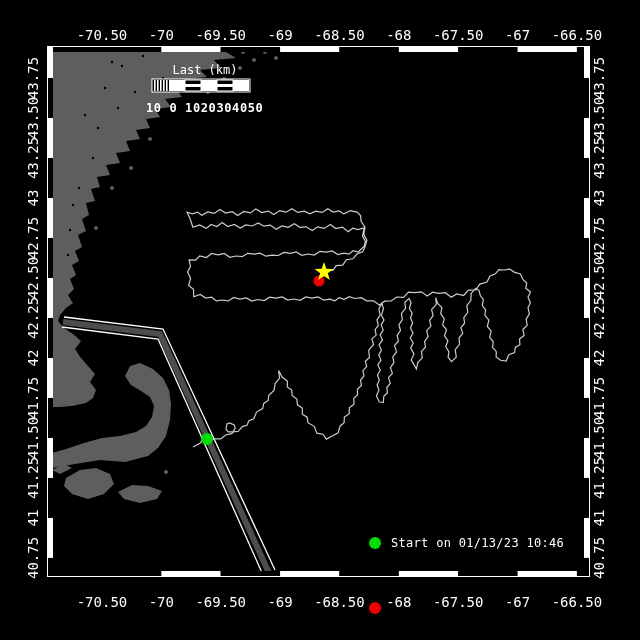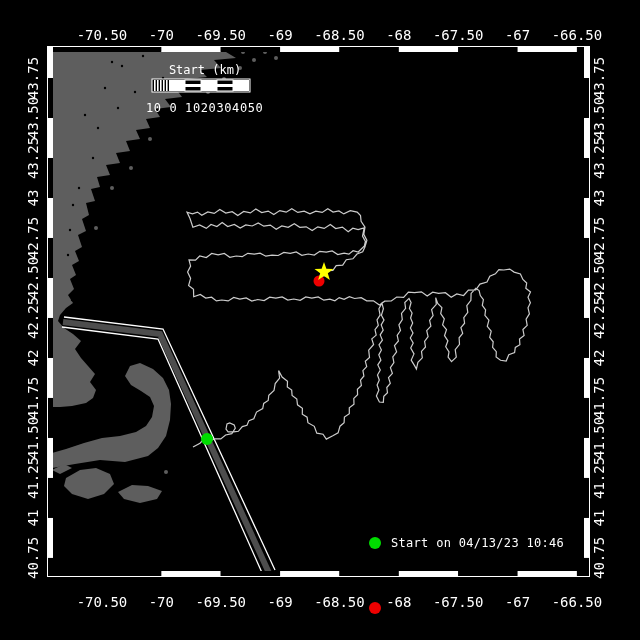--- a/index.html
+++ b/index.html
@@ -1,21 +1,21 @@
 <!DOCTYPE html>
 <html><head>
 <meta charset="utf-8">
 <style>
   html,body{margin:0;padding:0;background:#000;}
   .stage{position:relative;width:628px;height:640px;background:#000;overflow:hidden;
          font-family:"DejaVu Sans Mono","Liberation Mono",monospace;}
   #map-svg{position:absolute;left:0;top:0;}
   .overlay{position:absolute;color:#fff;white-space:pre;}
   #scale-title{left:160px;top:63px;width:90px;text-align:center;font-size:12px;}
-  #scale-numbers{left:146px;top:101px;font-size:12px;letter-spacing:0.6px;}
+  #scale-numbers{left:146px;top:101px;font-size:12px;letter-spacing:0.6px;font-weight:bold;}
   #legend{left:365px;top:498px;}
   .legend-row{display:flex;align-items:center;height:14px;margin-bottom:13px;}
   .legend-marker{width:20px;display:flex;justify-content:center;align-items:center;}
   .legend-label{margin-left:6px;font-size:12px;color:#fff;letter-spacing:0.3px;}
 </style>
 </head>
 <body>
 
 <div class="stage">
 
@@ -184,31 +184,31 @@
         <rect x="169" y="80" width="16" height="11" fill="#fff"></rect>
         <rect x="185" y="84" width="16" height="3" fill="#fff"></rect>
         <rect x="185" y="80" width="16" height="11" fill="none" stroke="#fff" stroke-width="1"></rect>
         <rect x="201" y="80" width="16" height="11" fill="#fff"></rect>
         <rect x="217" y="84" width="16" height="3" fill="#fff"></rect>
         <rect x="217" y="80" width="16" height="11" fill="none" stroke="#fff" stroke-width="1"></rect>
         <rect x="233" y="80" width="16" height="11" fill="#fff"></rect>
       </g>
     </svg>
 
-  <div id="scale-title" class="overlay">Start (km)</div>
+  <div id="scale-title" class="overlay">Last (km)</div>
   <div id="scale-numbers" class="overlay">10 0 1020304050</div>
 
   <div id="legend" class="overlay">
     <div class="legend-row">
       <span class="legend-marker">
         <svg width="14" height="14">
             <circle cx="7" cy="7" r="6" fill="#00dd00"></circle>
           </svg>
       </span>
-      <span class="legend-label">Start on 04/13/23 10:46</span>
+      <span class="legend-label">Start on 01/13/23 10:46</span>
     </div>
     <div class="legend-row">
       <span class="legend-marker">
         <svg width="14" height="14">
             <circle cx="7" cy="7" r="6" fill="#ee0000"></circle>
           </svg>
       </span>
     </div>
     
   </div>

